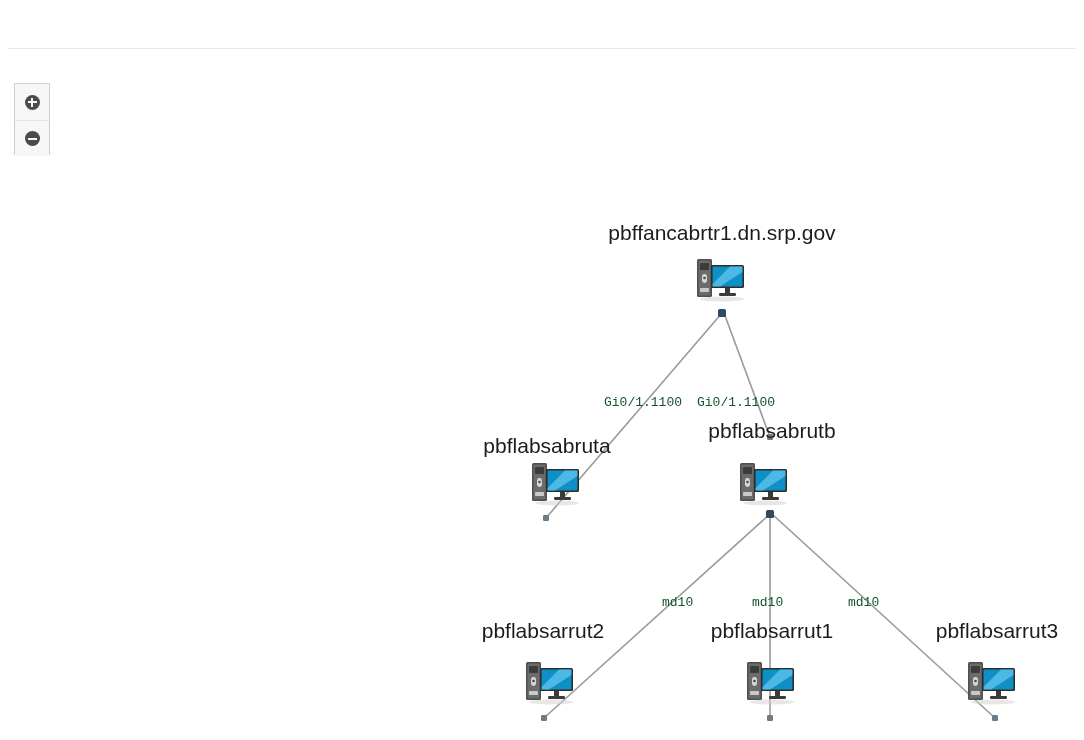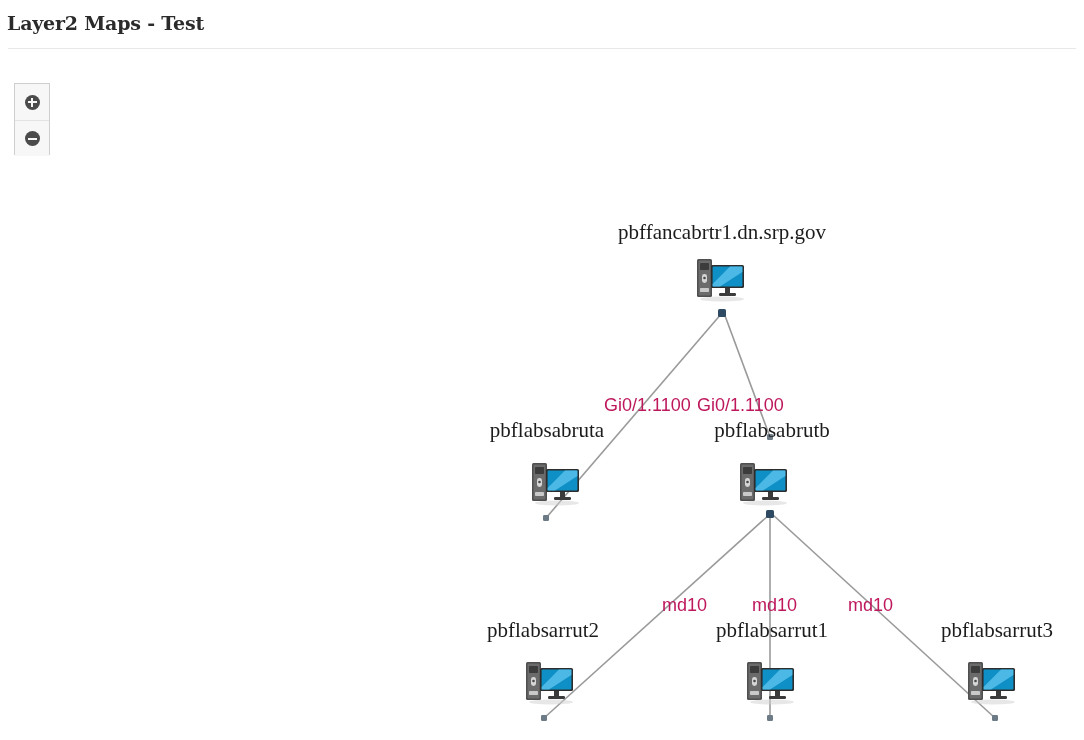--- a/index.html
+++ b/index.html
@@ -118,50 +118,49 @@
   .node {
     position: absolute;
     cursor: pointer;
   }
   .node-label {
     position: absolute;
     left: 50%;
     transform: translateX(-50%);
     bottom: 100%;
     margin-bottom: 2px;
-    font-family: Liberation Serif, serif;
+    font-family: Liberation Sans, sans-serif;
     font-size: 21px;
     color: #1c1c1c;
     white-space: nowrap;
     line-height: 1.1;
   }
   .node-icon {
     position: relative;
     width: 56px;
     height: 50px;
     display: block;
   }
 
   
   .edge-label {
     position: absolute;
-    font-family: Liberation Sans, sans-serif;
-    font-size: 18px;
-    color: #be185d;
+    font-family: Liberation Mono, monospace;
+    font-size: 13px;
+    color: #14532d;
     white-space: nowrap;
     line-height: 1;
   }
 </style>
 </head>
 <body>
 
 <div id="app">
 
   <div class="page-header">
-    <div class="page-title">Layer2 Maps - Test</div>
     <div class="header-divider"></div>
   </div>
 
   <div class="zoom-controls">
     <div class="zoom-btn zoom-in">
       <span class="zoom-glyph plus"></span>
     </div>
     <div class="zoom-btn zoom-out">
       <span class="zoom-glyph minus"></span>
     </div>
@@ -198,21 +197,21 @@
               <rect x="6" y="33" width="9" height="4" rx="0.8" fill="#c9c9c9"></rect>
               <rect x="17" y="10" width="33" height="23" rx="1.6" fill="#2d2d2d"></rect>
               <rect x="18.6" y="11.6" width="29.8" height="19.8" rx="1" fill="#0e8fc6"></rect>
               <polygon points="18.6,29 36,11.6 48.4,11.6 48.4,17 26,31.4 18.6,31.4" fill="#57c0ea" opacity="0.85"></polygon>
               <rect x="31" y="33" width="5" height="5" fill="#3b3b3b"></rect>
               <rect x="25" y="38" width="17" height="3" rx="1.2" fill="#3b3b3b"></rect>
               <ellipse cx="28" cy="44" rx="22" ry="2.6" fill="#cfcfcf" opacity="0.5"></ellipse>
             </svg></div>
         </div>
         <div class="node" style="left: 529px; top: 410px;">
-          <div class="node-label" style="left: 18px; bottom: 65px; text-align: center;">pbflabsabruta</div>
+          <div class="node-label" style="left: 18px; bottom: 50px; text-align: center;">pbflabsabruta</div>
           <div class="node-icon"><svg viewBox="0 0 56 50" width="56" height="50">
               <rect x="3" y="4" width="15" height="38" rx="1.5" fill="#4f4f4f"></rect>
               <rect x="4.5" y="5.5" width="12" height="35" rx="1" fill="#6b6b6b"></rect>
               <rect x="6" y="8" width="9" height="7" rx="0.8" fill="#3c3c3c"></rect>
               <rect x="8" y="19" width="5" height="9" rx="2.4" fill="#d6d6d6"></rect>
               <circle cx="10.5" cy="23" r="1.3" fill="#4a4a4a"></circle>
               <rect x="6" y="33" width="9" height="4" rx="0.8" fill="#c9c9c9"></rect>
               <rect x="17" y="10" width="33" height="23" rx="1.6" fill="#2d2d2d"></rect>
               <rect x="18.6" y="11.6" width="29.8" height="19.8" rx="1" fill="#0e8fc6"></rect>
               <polygon points="18.6,29 36,11.6 48.4,11.6 48.4,17 26,31.4 18.6,31.4" fill="#57c0ea" opacity="0.85"></polygon>

